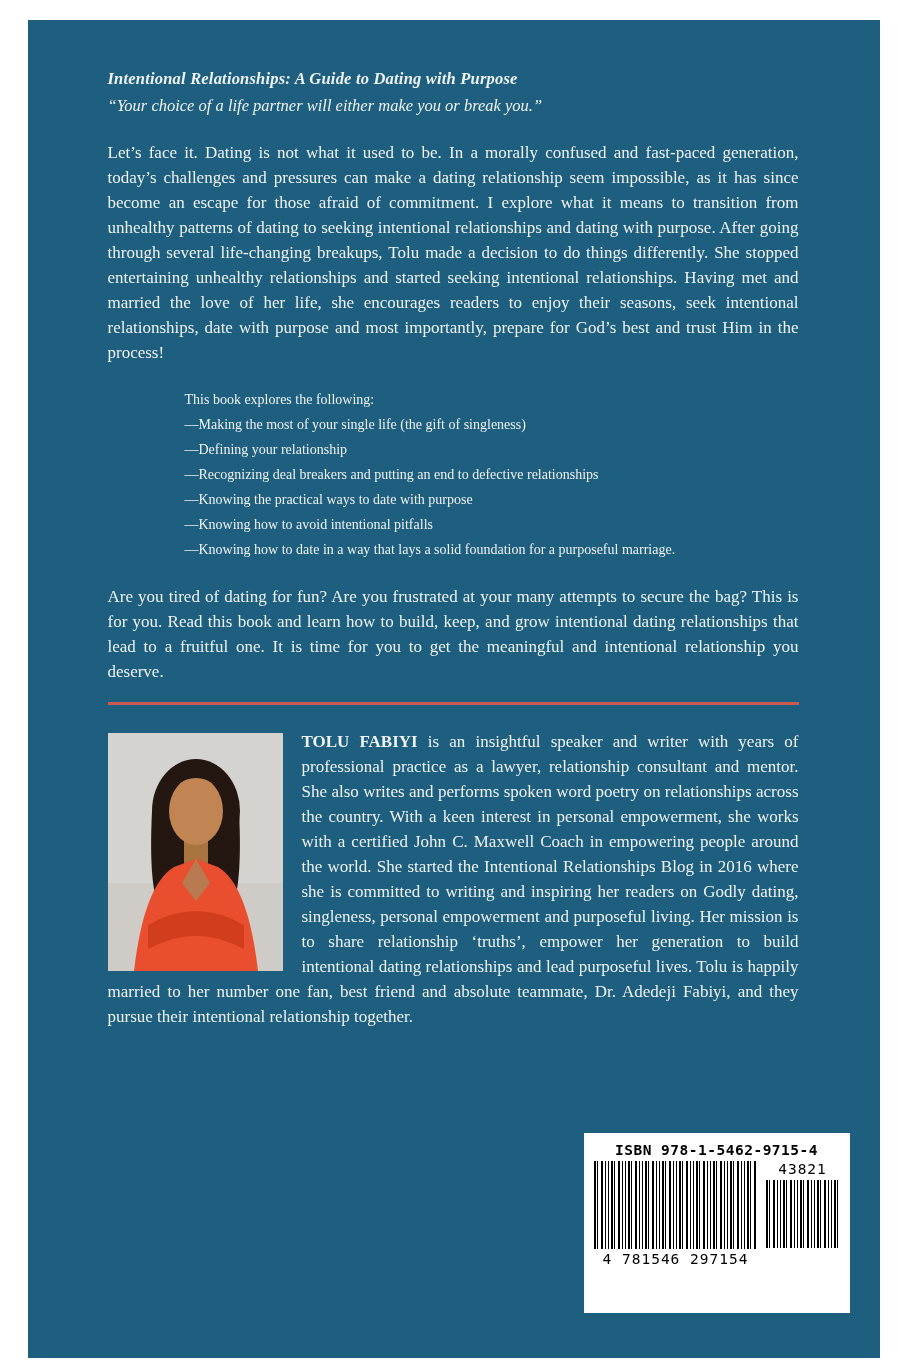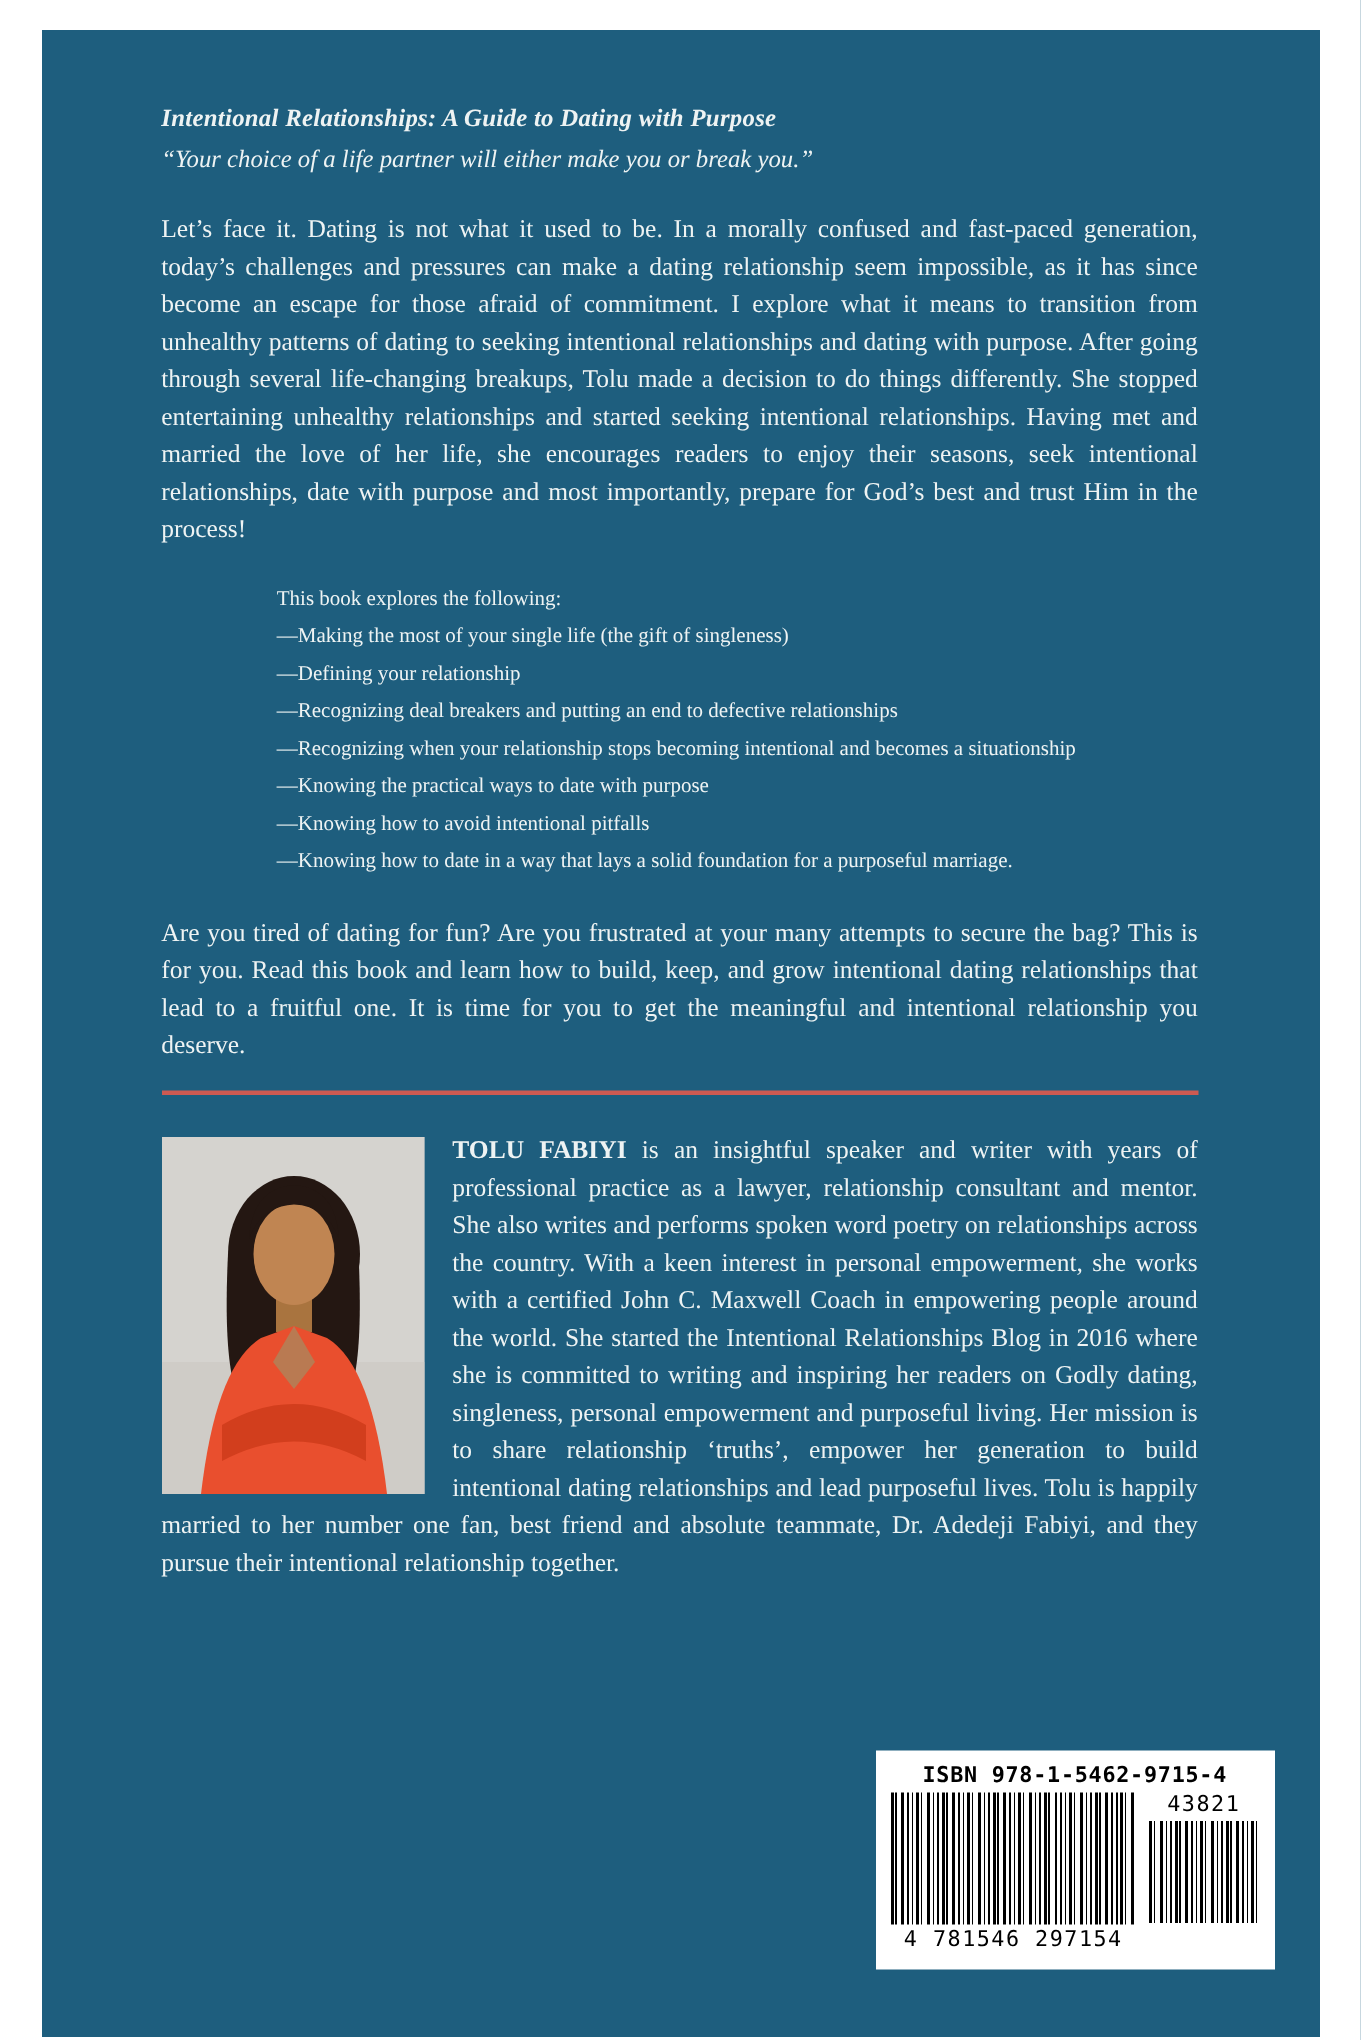--- a/index.html
+++ b/index.html
@@ -63,21 +63,21 @@
     font-family: "Liberation Sans", sans-serif;
     font-weight: 300; font-size: 35px; letter-spacing: 2.5px;
   }
   .publisher .reg {
     font-family: "Liberation Sans", sans-serif;
     font-size: 13px; vertical-align: 20px; margin-left: 2px;
   }
 
   .barcode-box {
     position: absolute; right: 30px; bottom: 45px;
-    width: 266px; height: 146px;
+    width: 266px; height: 180px;
     background: #ffffff; color: #000;
     padding: 9px 10px 0;
   }
   .isbn-line {
     font-family: "DejaVu Sans Mono", monospace;
     font-weight: bold; font-size: 14.5px;
     text-align: center; letter-spacing: 0.5px;
   }
   .barcode-row { display: flex; margin-top: 3px; }
   .barcode-main { flex: 1; }
@@ -111,21 +111,20 @@
     <p class="title">Intentional Relationships: A Guide to Dating with Purpose</p>
     <p class="tagline">“Your choice of a life partner will either make you or break you.”</p>
 
     <p class="para">Let’s face it. Dating is not what it used to be. In a morally confused and fast-paced generation, today’s challenges and pressures can make a dating relationship seem impossible, as it has since become an escape for those afraid of commitment. I explore what it means to transition from unhealthy patterns of dating to seeking intentional relationships and dating with purpose. After going through several life-changing breakups, Tolu made a decision to do things differently. She stopped entertaining unhealthy relationships and started seeking intentional relationships. Having met and married the love of her life, she encourages readers to enjoy their seasons, seek intentional relationships, date with purpose and most importantly, prepare for God’s best and trust Him in the process!</p>
 
     <div class="topics">
       <p>This book explores the following:</p>
       <p>—Making the most of your single life (the gift of singleness)</p>
       <p>—Defining your relationship</p>
       <p>—Recognizing deal breakers and putting an end to defective relationships</p>
-      <p>—Recognizing when your relationship stops becoming intentional and becomes a situationship</p>
       <p>—Knowing the practical ways to date with purpose</p>
       <p>—Knowing how to avoid intentional pitfalls</p>
       <p>—Knowing how to date in a way that lays a solid foundation for a purposeful marriage.</p>
     </div>
 
     <p class="para">Are you tired of dating for fun? Are you frustrated at your many attempts to secure the bag? This is for you. Read this book and learn how to build, keep, and grow intentional dating relationships that lead to a fruitful one. It is time for you to get the meaningful and intentional relationship you deserve.</p>
 
     <div class="divider"></div>
 
     <div class="bio">

